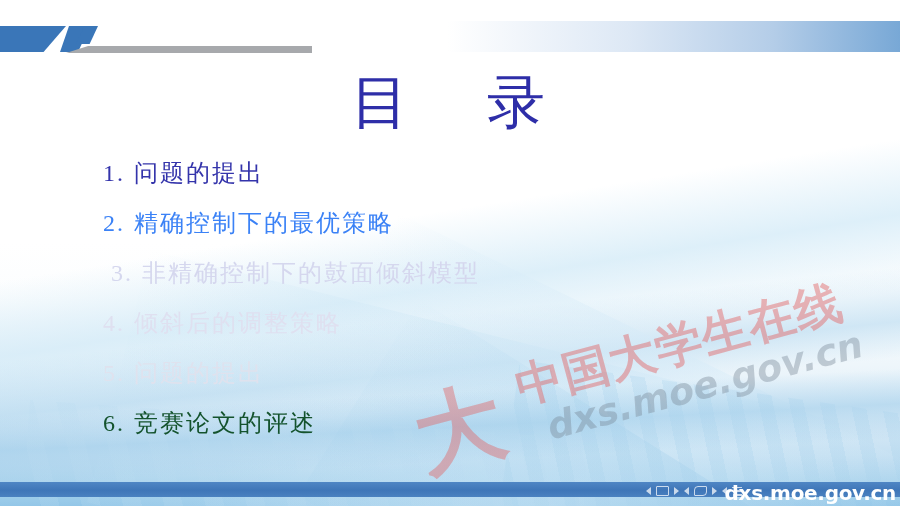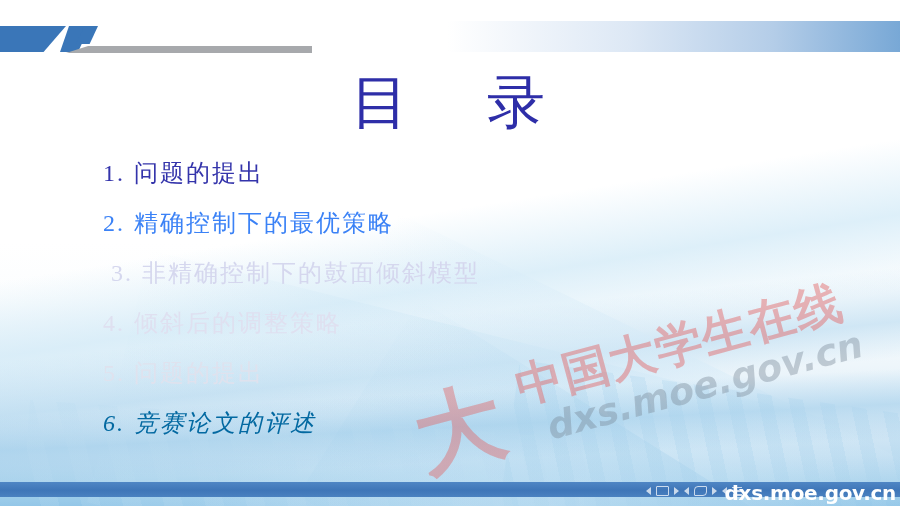--- a/index.html
+++ b/index.html
@@ -151,21 +151,21 @@
     letter-spacing: 2px;
     white-space: nowrap;
     font-family: "Liberation Serif", "DejaVu Serif", serif;
   }
   .toc-item .num { margin-right: 9px; }
   .lvl-0 { color: #3434ab; }
   .lvl-1 { color: #3b82f6; }
   .lvl-2 { color: #d5d7ee; margin-left: 8px; }
   .lvl-3 { color: #dfe0f0; }
   .lvl-4 { color: #dfe2ee; }
-  .lvl-5 { color: #0369a1; font-style: italic; }
+  .lvl-5 { color: #14532d; }
 
   
   .wm {
     position: absolute;
     left: 385px; top: 300px;
     width: 520px; height: 200px;
     pointer-events: none;
   }
   .wm-inner {
     position: absolute;

